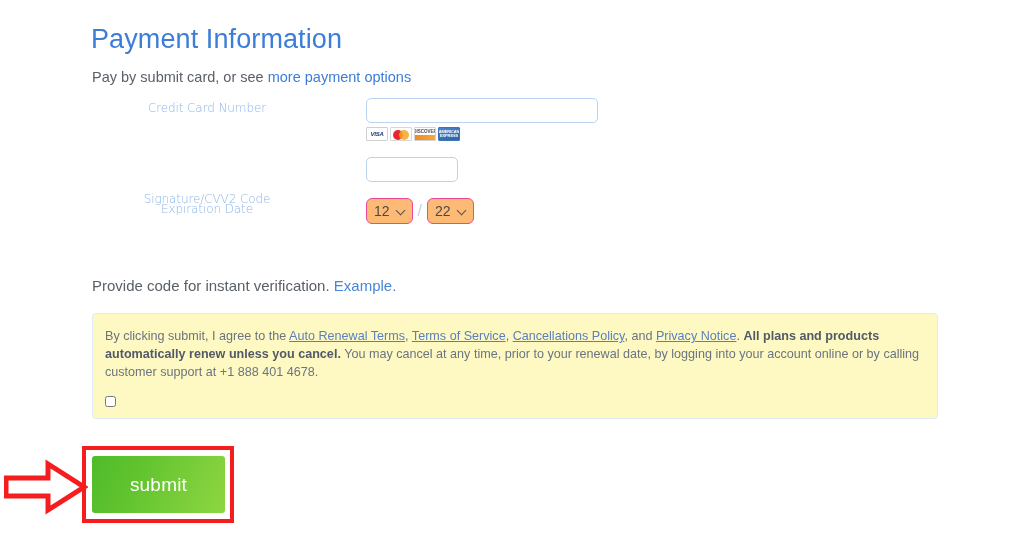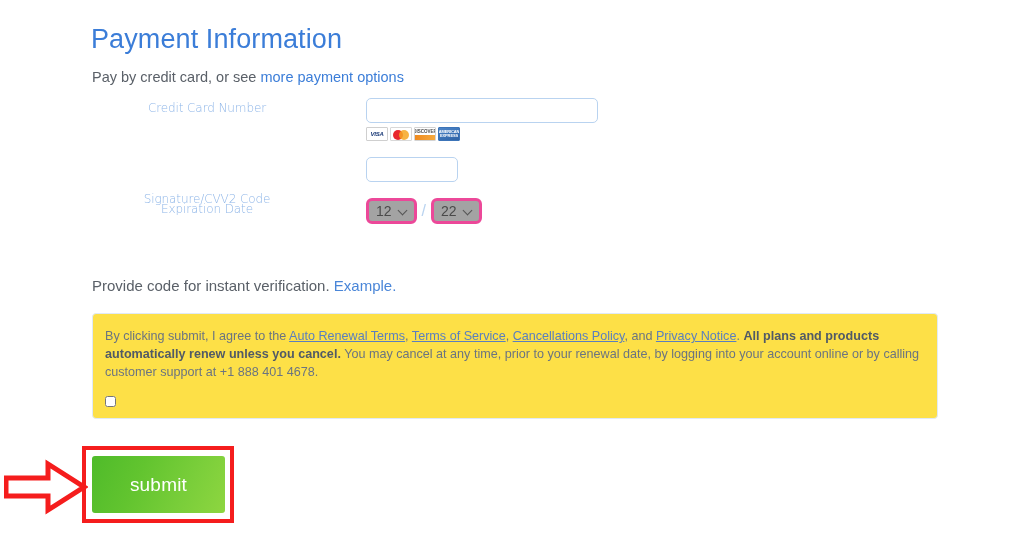--- a/index.html
+++ b/index.html
@@ -156,23 +156,23 @@
     position: absolute;
     left: 366px;
     top: 0;
     display: flex;
     align-items: center;
     gap: 0;
   }
   .sel {
     box-sizing: border-box;
     height: 26px;
-    border: 3px solid #ec4899;
+    border: 1px solid #ec4899;
     border-radius: 6px;
-    background: #a3a3a3;
+    background: #fdba74;
     color: #4a4a4a;
     font-size: 14px;
     font-family: "Liberation Sans", sans-serif;
     padding: 0 7px;
     display: flex;
     align-items: center;
     gap: 7px;
     cursor: pointer;
   }
   .sel .chev {
@@ -207,21 +207,21 @@
   }
   .verify-line a { color: #4a86d8; text-decoration: none; }
 
   
   .terms-box {
     position: absolute;
     left: 92px;
     top: 313px;
     width: 846px;
     box-sizing: border-box;
-    background: #fde047;
+    background: #fef9c3;
     border: 1px solid #e0eaf6;
     border-radius: 4px;
     padding: 13px 12px 11px 12px;
   }
   .terms-text {
     font-size: 12.6px;
     line-height: 18px;
     color: #6b7480;
     font-family: "Liberation Sans", sans-serif;
   }
@@ -285,21 +285,21 @@
     height: 58px;
     pointer-events: none;
   }
 </style>
 </head>
 <body>
 
 <div class="page-title">Payment Information</div>
 
 <div class="subtitle">
-  <span>Pay by credit card, or see </span><a href="#">more payment options</a>
+  <span>Pay by submit card, or see </span><a href="#">more payment options</a>
 </div>
 
 <div class="form-area">
 
   <div class="field-row" style="position:absolute; left:0; top:2px; width:100%;">
     <label class="field-label" style="top:3px;">Credit Card Number</label>
     <input id="cc-number" class="text-input" type="text" value="" style="">
   </div>
 
   <div class="card-logos" style="top:31px; position:absolute; left:366px;">

